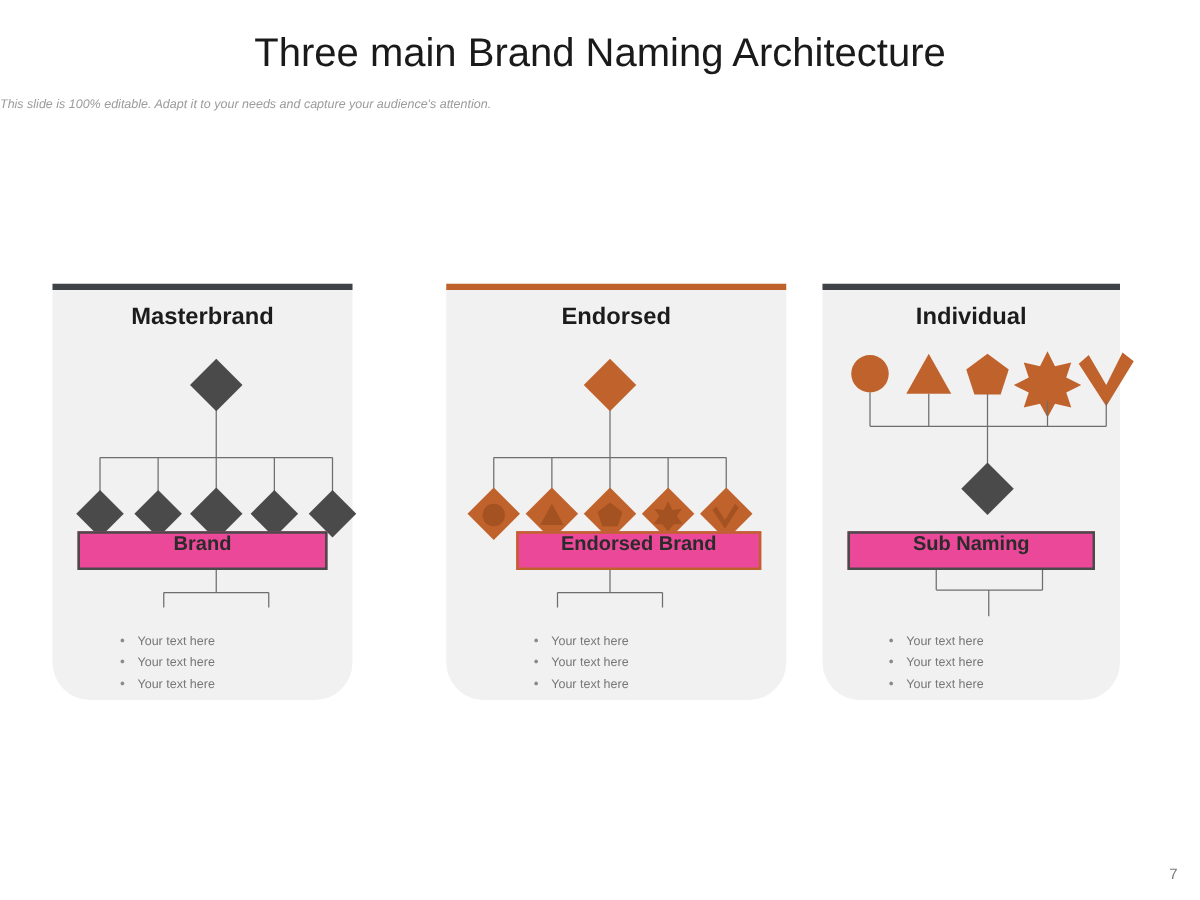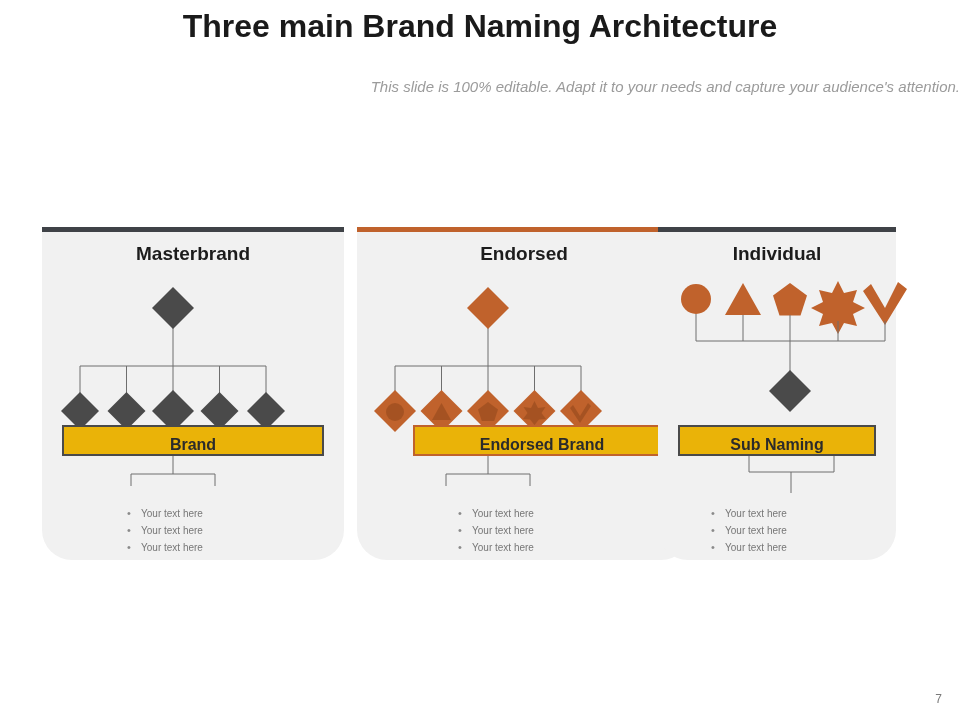--- a/index.html
+++ b/index.html
@@ -13,46 +13,46 @@
     font-family: "Liberation Sans", sans-serif;
     overflow: hidden;
     position: relative;
   }
   .slide {
     position: absolute;
     inset: 0;
   }
   .page-title {
     position: absolute;
-    top: 8px;
+    top: 24px;
     left: 0;
     width: 960px;
     text-align: center;
     font-size: 32px;
-    font-weight: bold;
+    font-weight: normal;
     color: #1a1a1a;
     letter-spacing: 0px;
   }
   .page-subtitle {
     position: absolute;
     top: 78px;
     left: 0;
     width: 960px;
-    text-align: right;
-    font-size: 15px;
+    text-align: left;
+    font-size: 10px;
     font-style: italic;
     color: #9b9b9b;
     font-family: "Liberation Sans", sans-serif;
   }
 
   
   .card {
     position: absolute;
     top: 227px;
-    width: 302px;
+    width: 240px;
     height: 333px;
     background: #f1f1f1;
     border-bottom-left-radius: 30px;
     border-bottom-right-radius: 30px;
   }
   .card .topbar {
     position: absolute;
     top: 0;
     left: 0;
     width: 100%;
@@ -82,25 +82,25 @@
   }
   .diagram svg { display: block; }
 
   
   .brand-box {
     position: absolute;
     left: 20px;
     right: 20px;
     top: 198px;
     height: 31px;
-    background: #eab308;
+    background: #ec4899;
     border: 2px solid #4a4a4a;
     box-sizing: border-box;
     display: flex;
-    align-items: flex-end;
+    align-items: flex-start;
     justify-content: center;
     font-size: 16px;
     font-weight: bold;
     color: #2b2b2b;
   }
   .brand-box.orange { border-color: #c0622c; margin-left: 36px; }
 
   
   .bullets {
     position: absolute;

